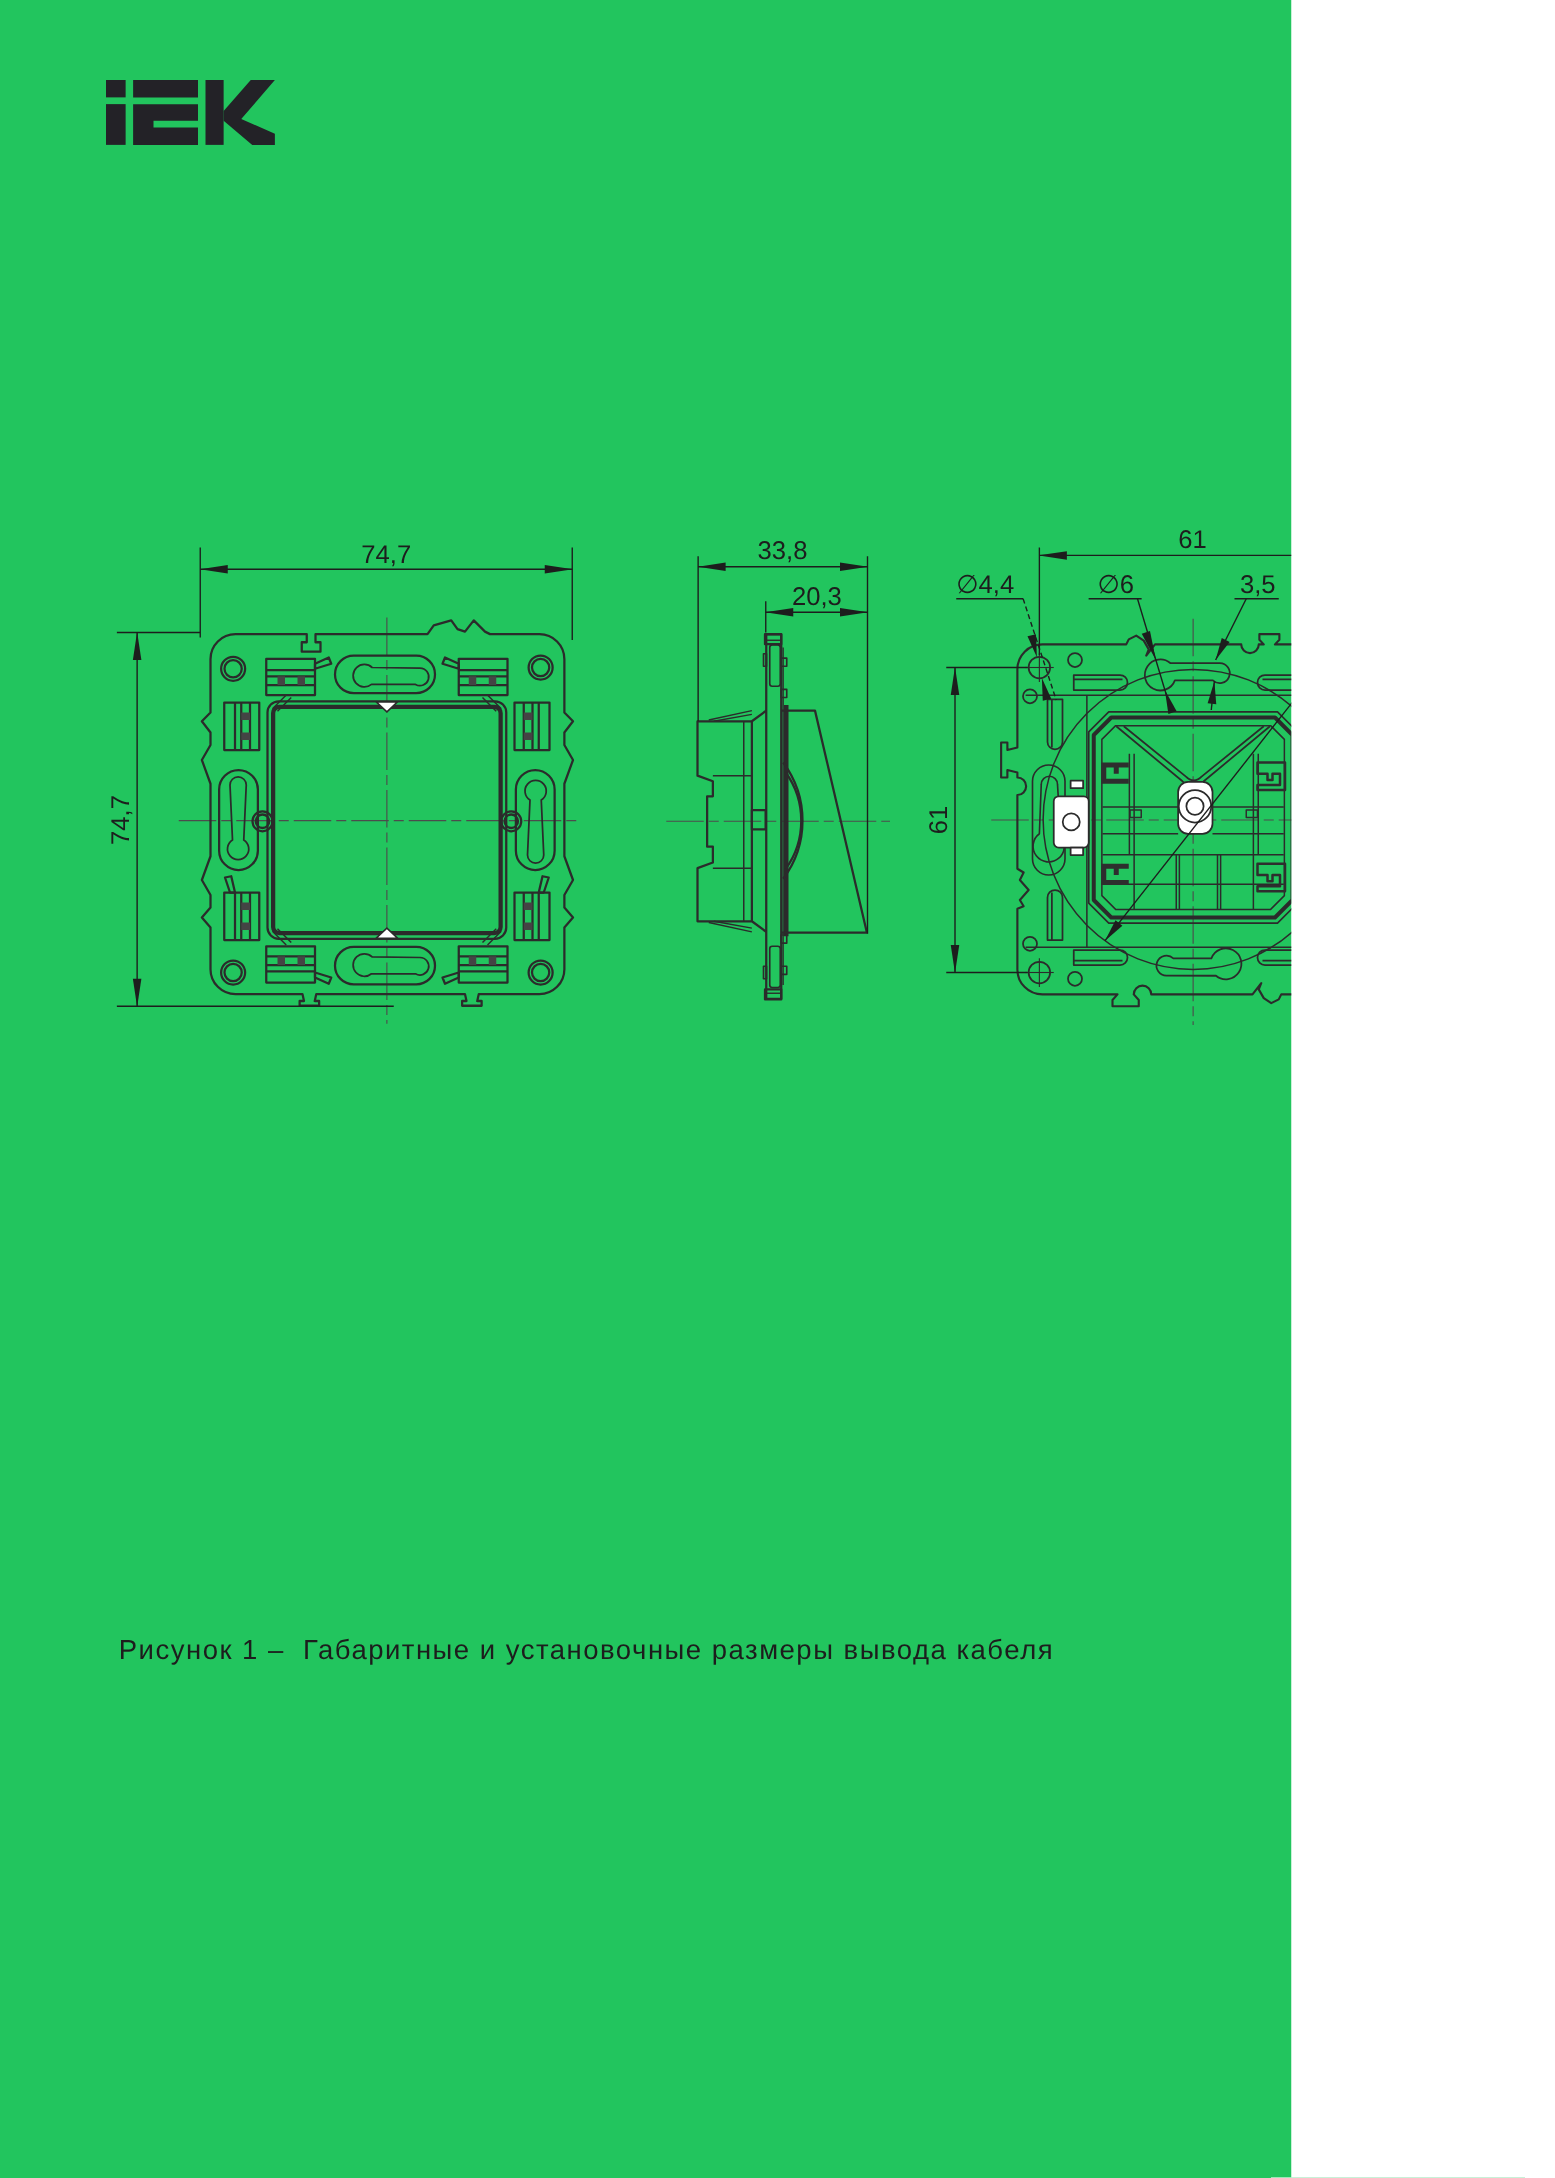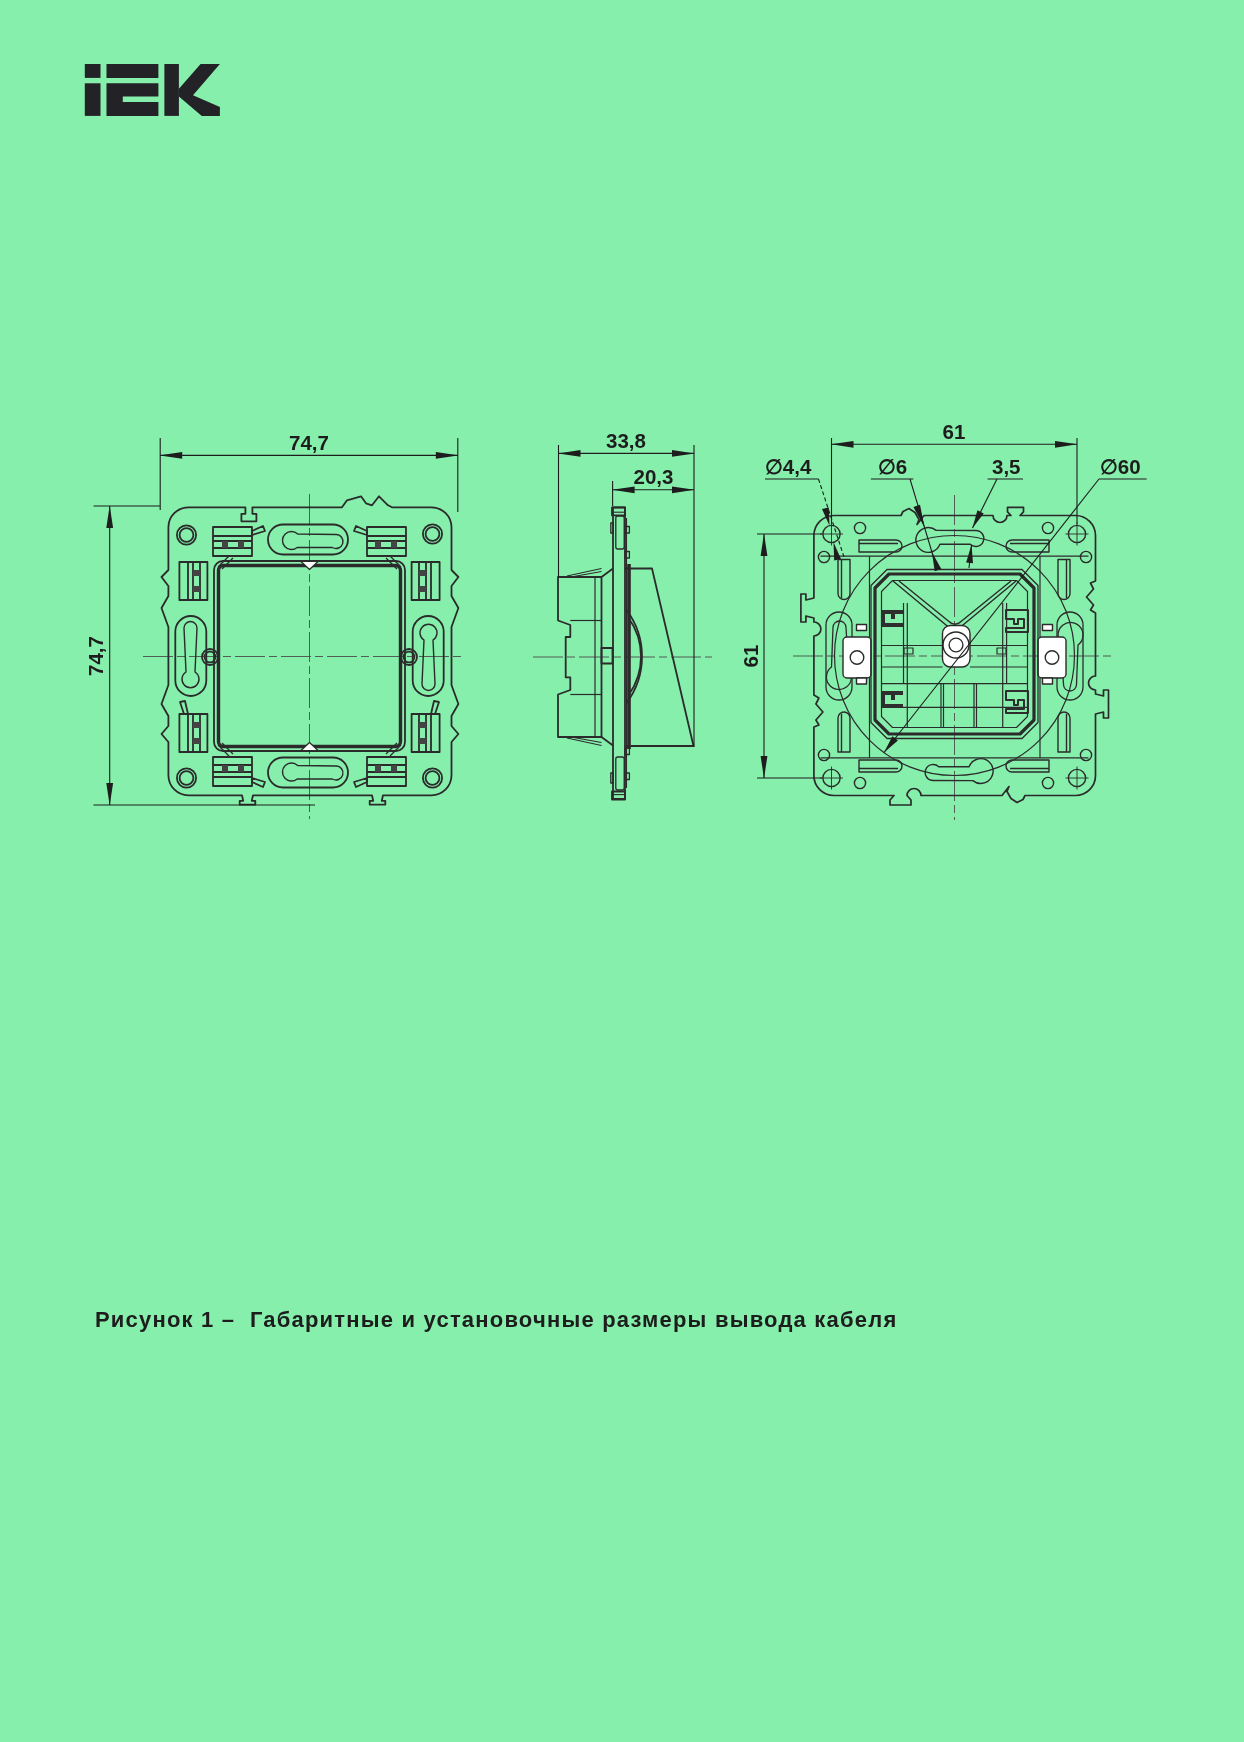--- a/index.html
+++ b/index.html
@@ -1,16 +1,16 @@
 <!DOCTYPE html>
 <html><head>
 <meta charset="utf-8">
 <style>
   html,body{margin:0;padding:0;background:#fff;}
-  .page{position:relative;width:1244px;height:1742px;background:#86efac;overflow:hidden;font-weight:bold;}
+  .page{position:relative;width:1033px;height:1742px;background:#22c55e;overflow:hidden;}
   svg{position:absolute;top:0;left:0;}
   text{font-family:"Liberation Sans", sans-serif;fill:#1d1d1d;stroke:none;}
   .dim{font-size:20.5px;}
   .cap{font-size:22px;letter-spacing:1.2px;}
 </style>
 </head>
 <body>
 <div class="page">
 <svg width="1244" height="1742" viewBox="0 0 1244 1742">
 <defs>

